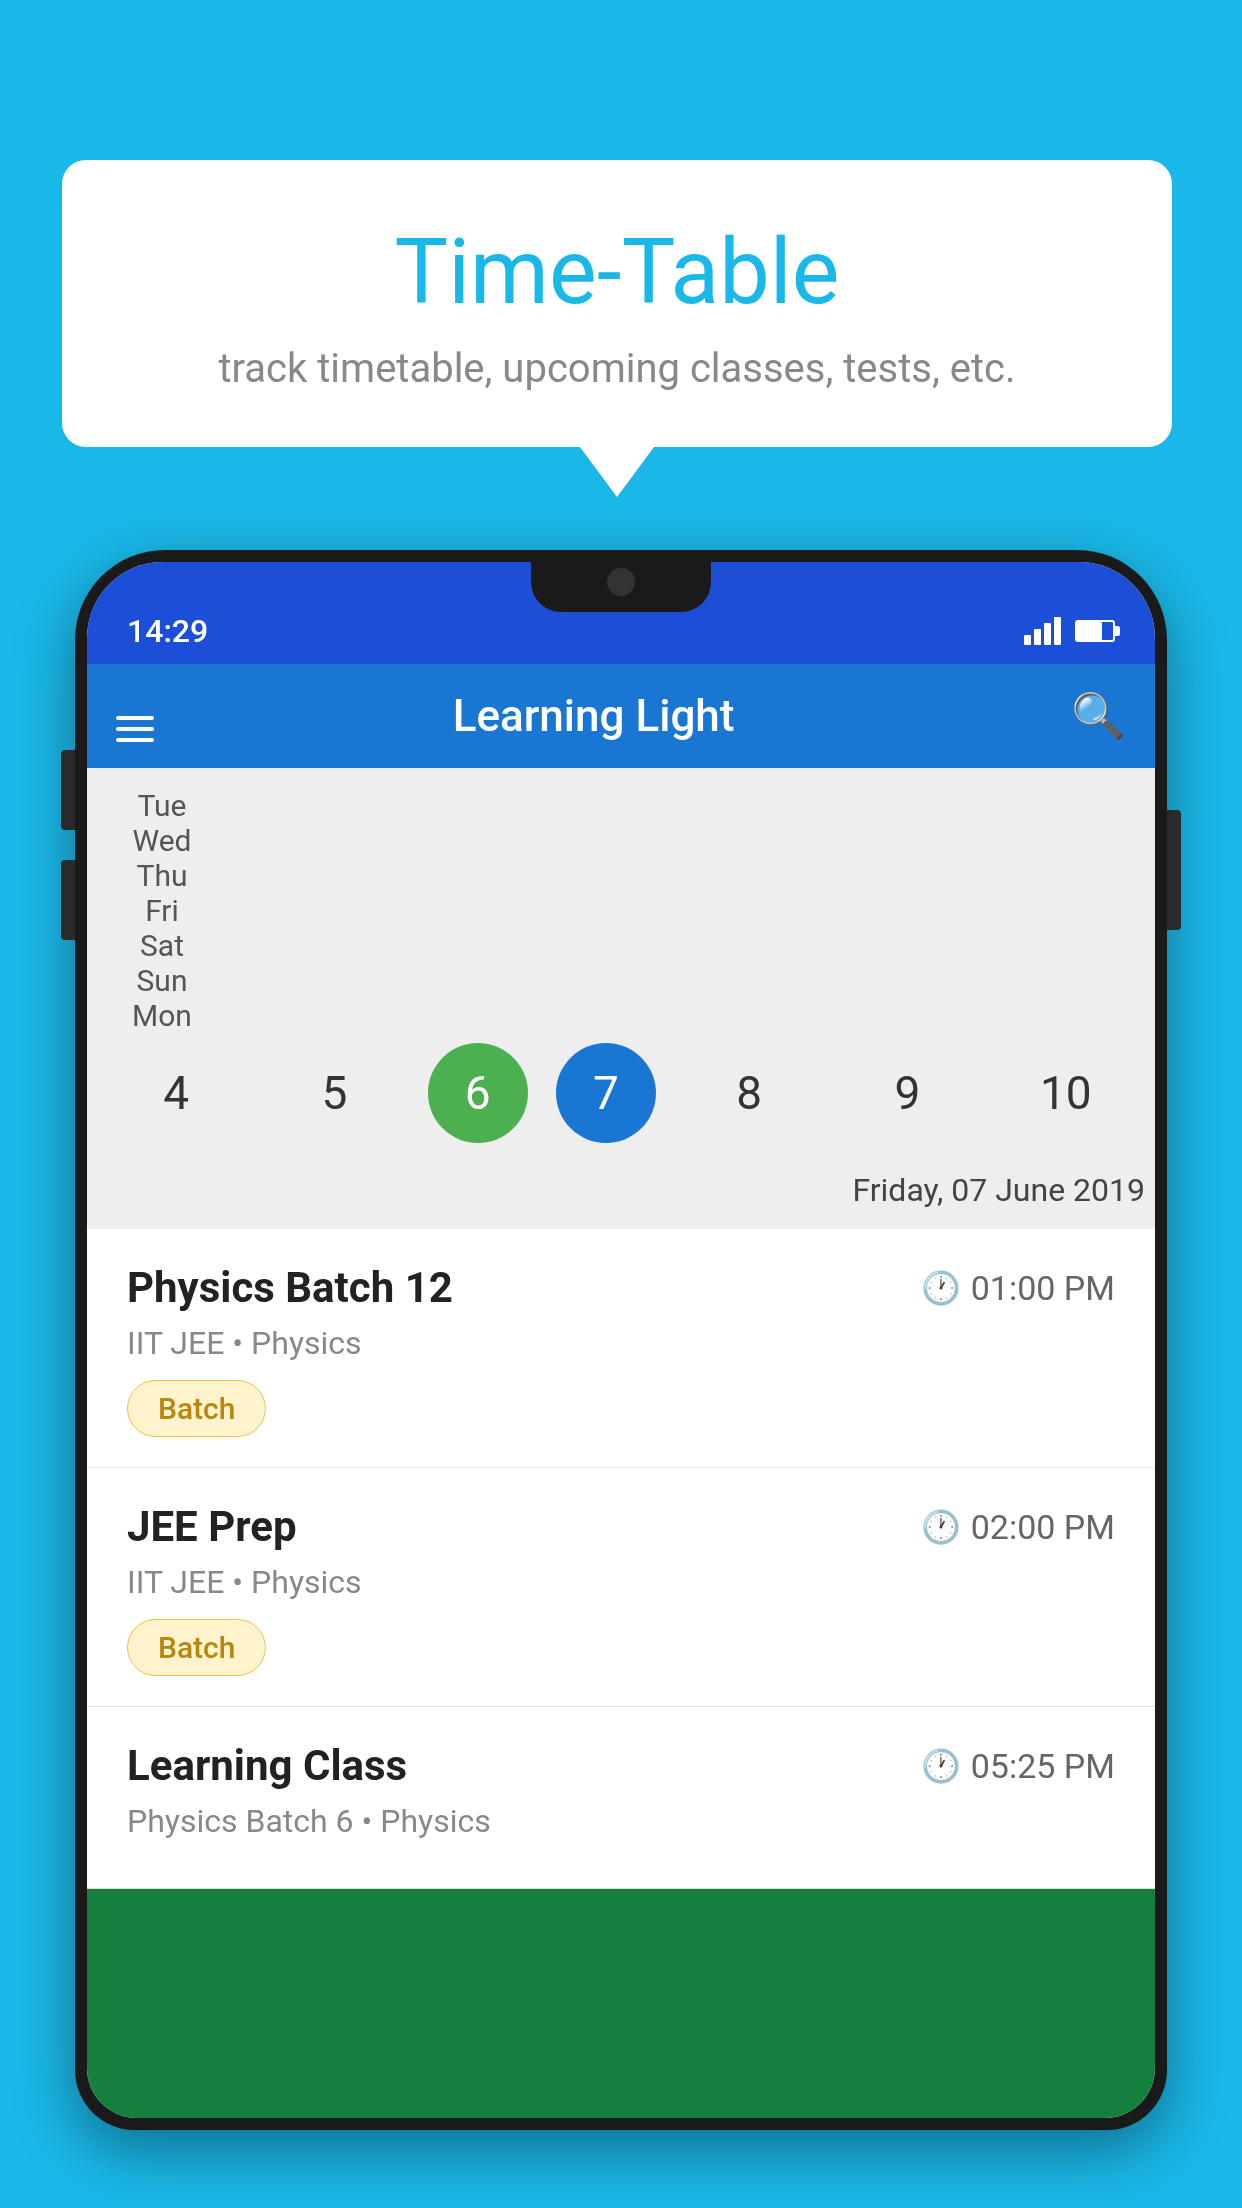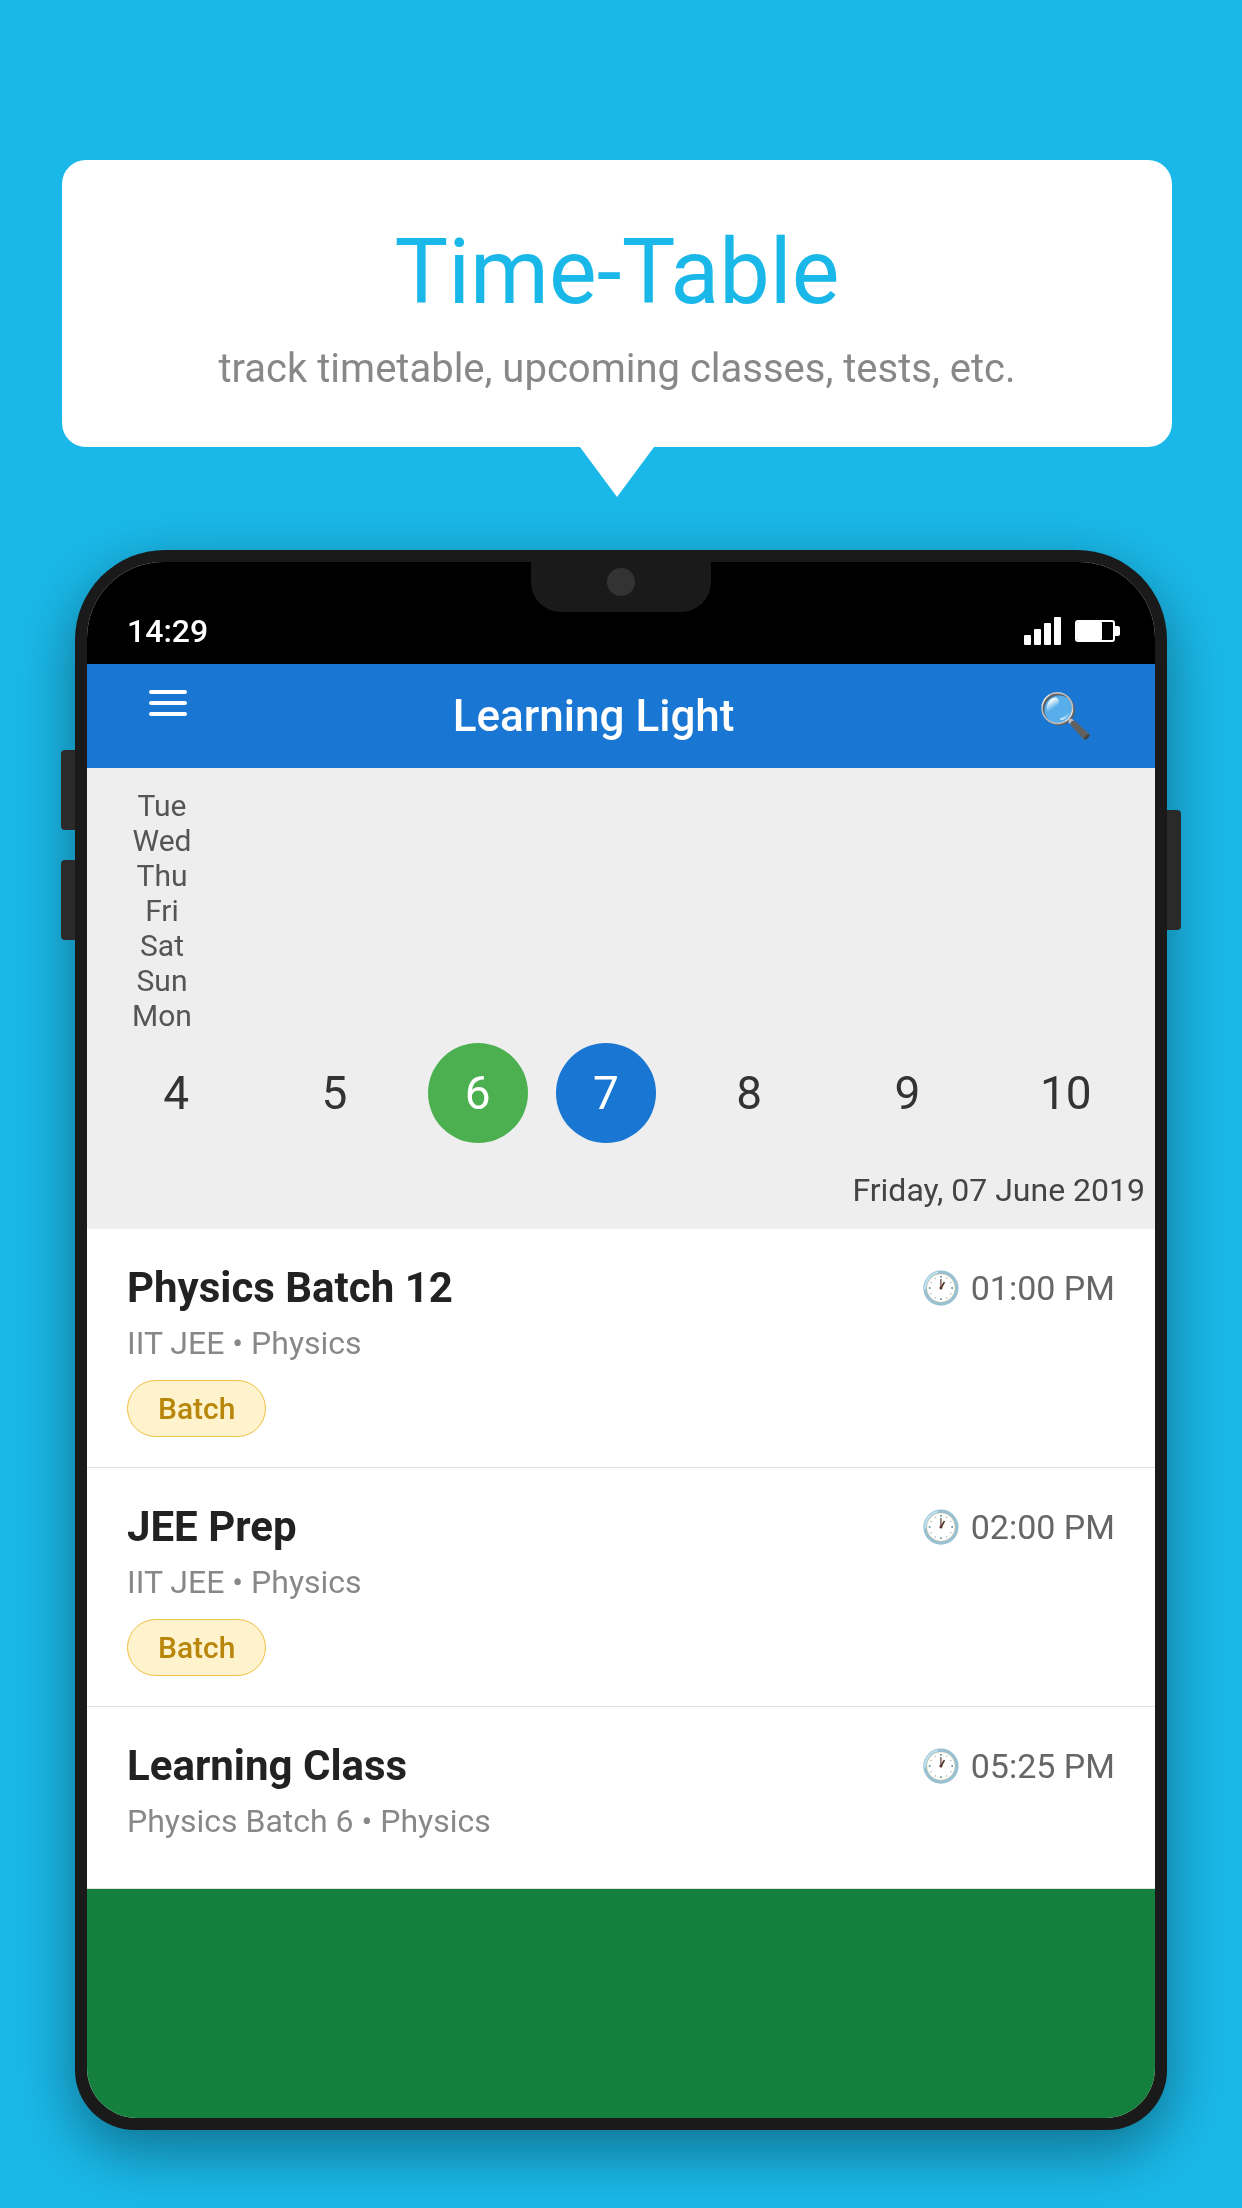--- a/index.html
+++ b/index.html
@@ -136,21 +136,21 @@
       border-radius: 76px 76px 50px 50px;
       overflow: hidden;
       height: 100%;
       width: 100%;
       display: flex;
       flex-direction: column;
     }
 
     
     .status-bar {
-      background: #000000;
+      background: #1d4ed8;
       padding: 20px 40px 14px;
       display: flex;
       justify-content: space-between;
       align-items: center;
       padding-top: 50px;
     }
 
     .status-time {
       color: white;
       font-size: 32px;
@@ -200,23 +200,23 @@
     .battery-fill {
       background: white;
       height: 100%;
       width: 70%;
       border-radius: 1px;
     }
 
     
     .app-bar {
       background: #1976d2;
-      padding: 26px 62px;
-      display: flex;
-      align-items: flex-start;
+      padding: 26px 29px;
+      display: flex;
+      align-items: flex-end;
       justify-content: space-between;
     }
 
     .hamburger-icon {
       display: flex;
       flex-direction: column;
       gap: 7px;
       cursor: pointer;
     }
 

